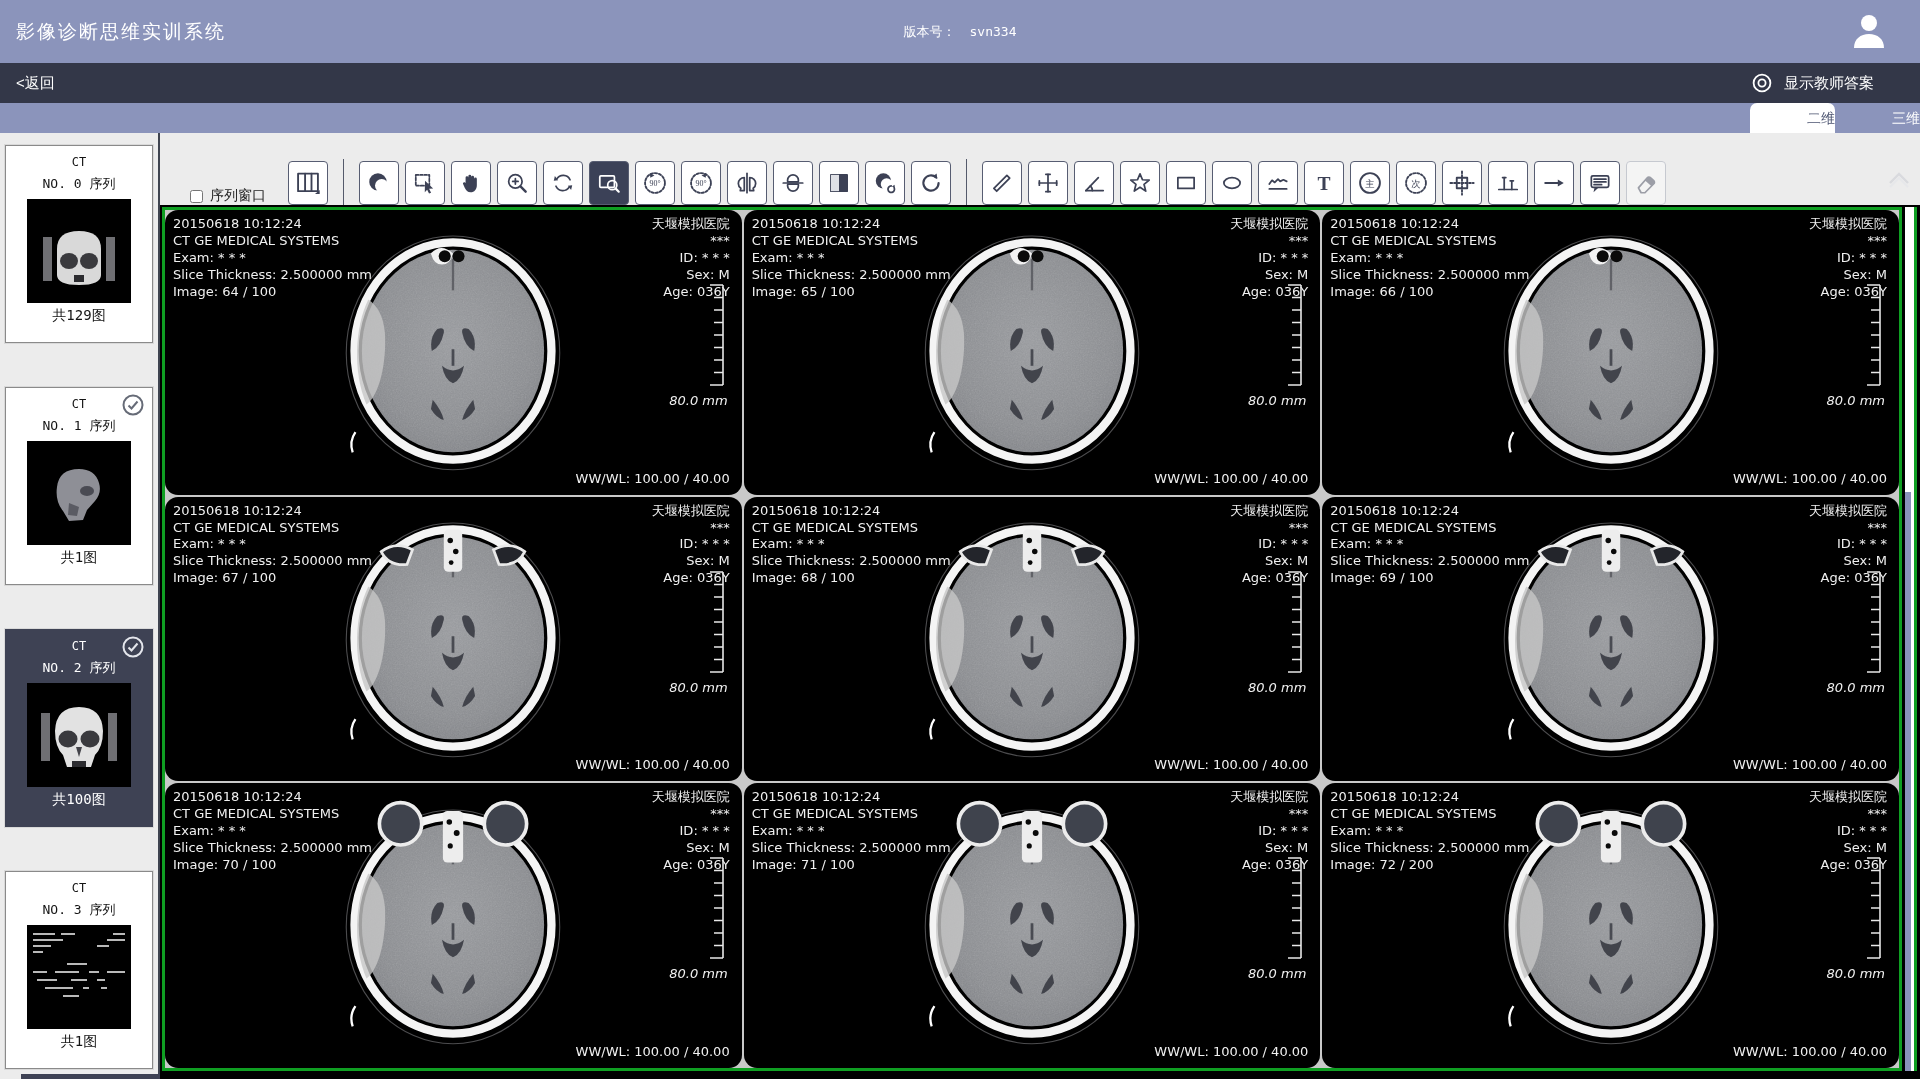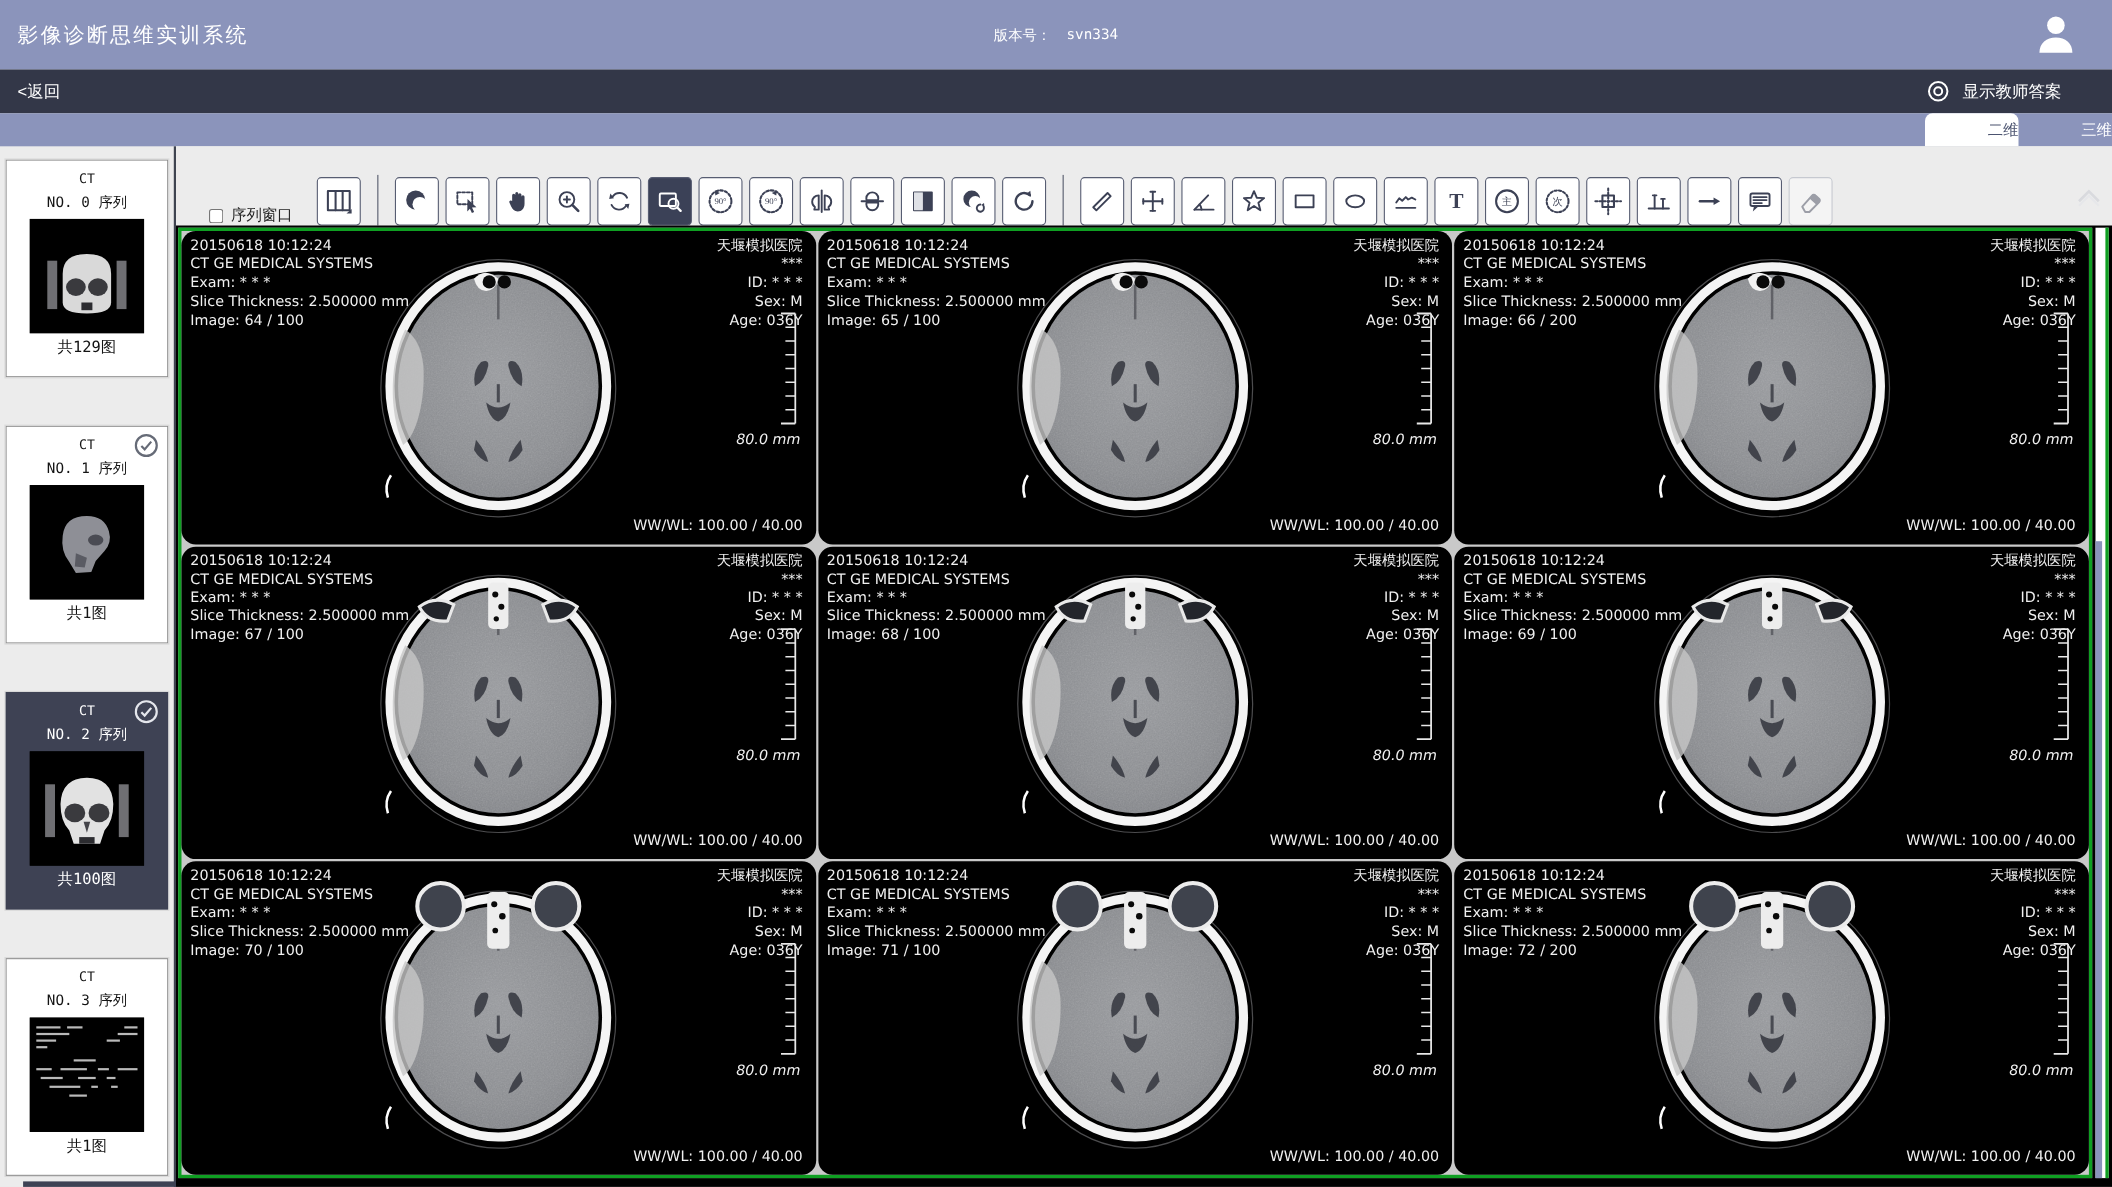--- a/index.html
+++ b/index.html
@@ -625,21 +625,21 @@
         <circle cx="217" cy="42" r="23" fill="#3f434d" stroke="#ececec" stroke-width="4"></circle>
       </g>
       <path d="M54 240q-7 10-3 22" stroke="#fff" stroke-width="2.5" fill="none"></path>
     </svg>
 
     <div class="ov tl">
       <div>20150618 10:12:24</div>
       <div>CT GE MEDICAL SYSTEMS</div>
       <div>Exam: * * *</div>
       <div>Slice Thickness: 2.500000 mm</div>
-      <div>Image: 66 / 200</div>
+      <div>Image: 66 / 100</div>
     </div>
 
     <div class="ov tr">
       <div>天堰模拟医院</div>
       <div>***</div>
       <div>ID: * * *</div>
       <div>Sex: M</div>
       <div>Age: 036Y</div>
     </div>
 

